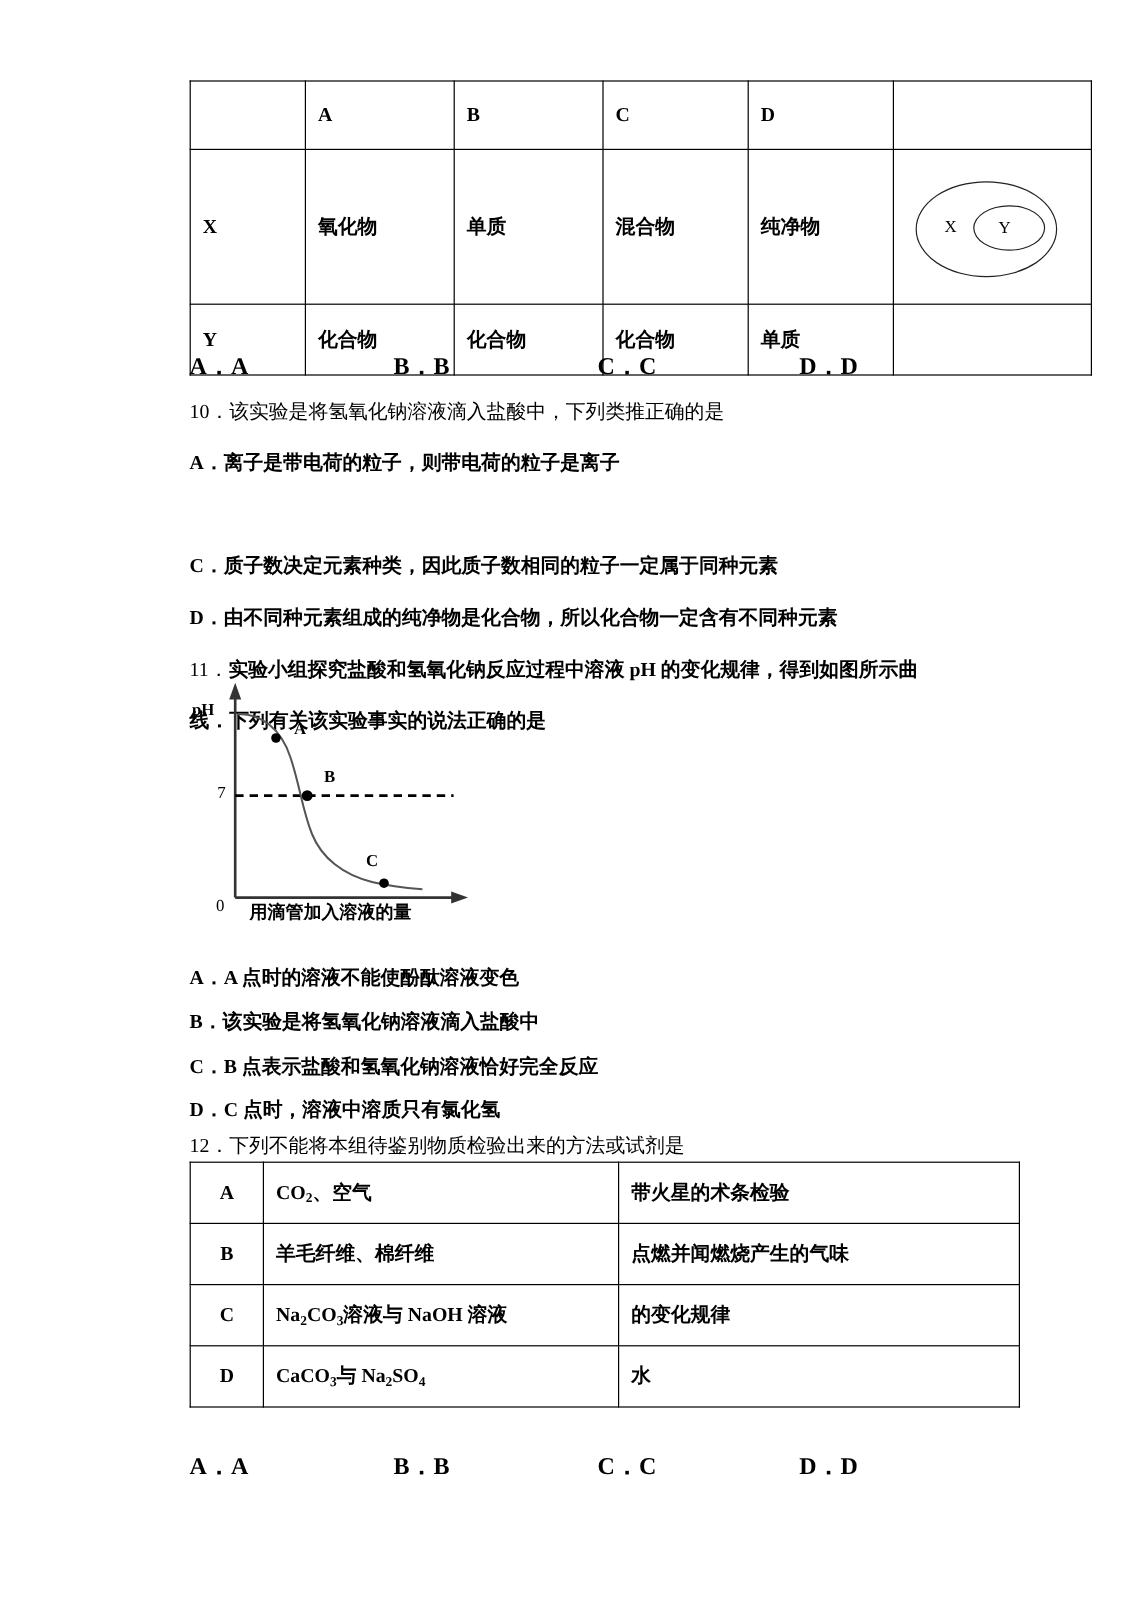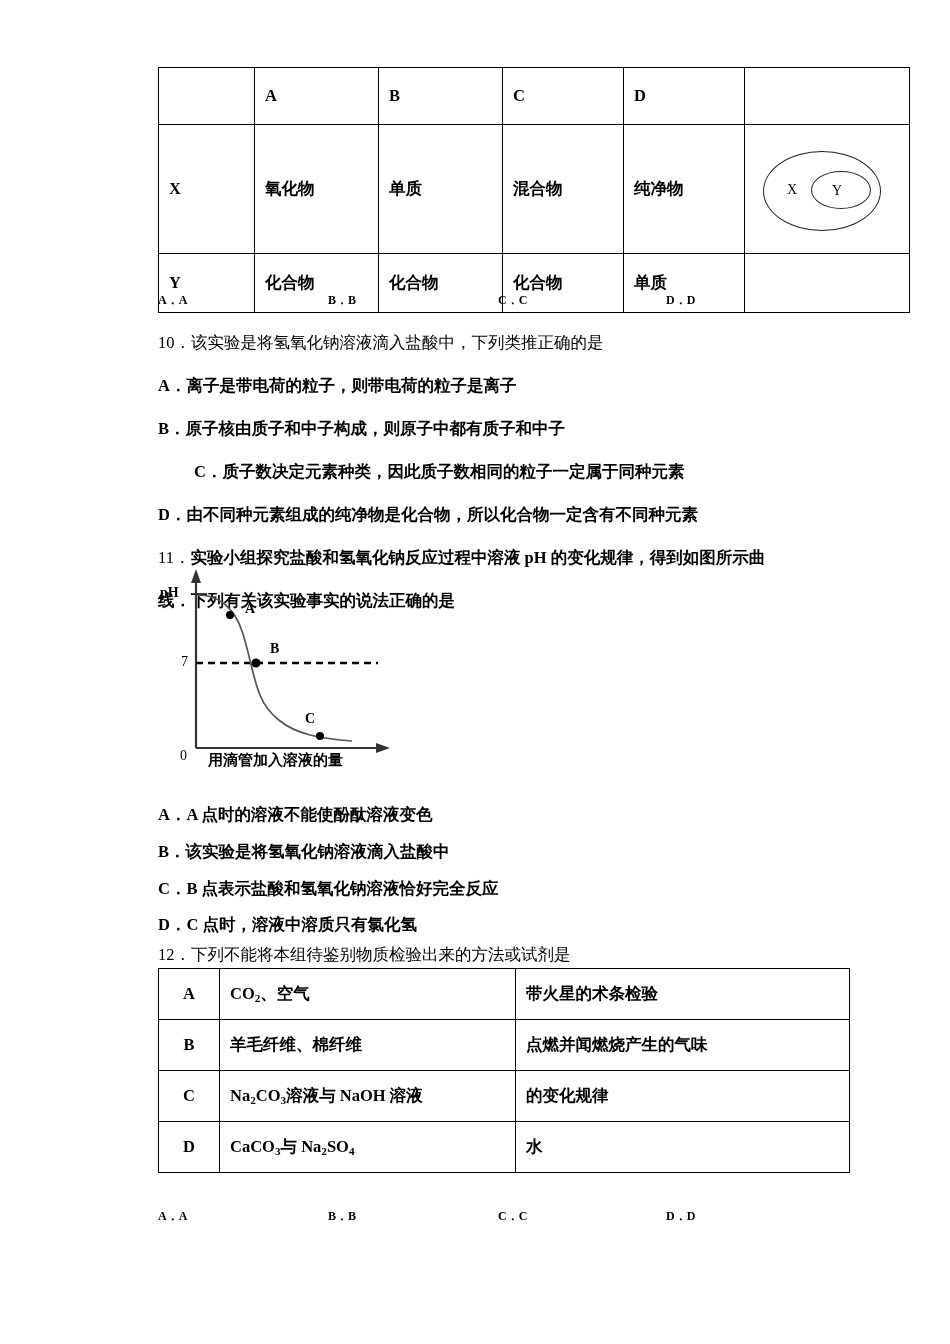--- a/index.html
+++ b/index.html
@@ -87,21 +87,21 @@
   .venn-label-x { left: 32px; top: 42px; }
   .venn-label-y { left: 77px; top: 43px; }
 
   
   .opt-row {
     position: absolute;
     left: 158px;
     width: 660px;
     height: 22px;
     font-weight: bold;
-    font-size: 12px;
+    font-size: 20px;
   }
   .opt-row span {
     position: absolute;
     white-space: nowrap;
   }
   .opt-row .o0 { left: 0px; }
   .opt-row .o1 { left: 170px; }
   .opt-row .o2 { left: 340px; }
   .opt-row .o3 { left: 508px; }
 
@@ -197,22 +197,21 @@
     <span class="o0">A．A</span>
     <span class="o1">B．B</span>
     <span class="o2">C．C</span>
     <span class="o3">D．D</span>
   </div>
 
   <div class="qline q-stem" style="top:331px;">
     <span class="num-label">10．</span><span>该实验是将氢氧化钠溶液滴入盐酸中，下列类推正确的是</span>
   </div>
   <div class="qline q-choice" style="top:374px;">A．离子是带电荷的粒子，则带电荷的粒子是离子</div>
-  <div class="qline q-choice" style="top:417px;">B．原子核由质子和中子构成，则原子中都有质子和中子</div>
-  <div class="qline q-choice" style="top:460px;margin-left:36px;">C．质子数决定元素种类，因此质子数相同的粒子一定属于同种元素</div>
+  <div class="qline q-choice" style="top:460px;">C．质子数决定元素种类，因此质子数相同的粒子一定属于同种元素</div>
   <div class="qline q-choice" style="top:503px;">D．由不同种元素组成的纯净物是化合物，所以化合物一定含有不同种元素</div>
 
   <div class="qline q-stem-bold" style="top:546px;">
     <span class="num-label">11．</span><span>实验小组探究盐酸和氢氧化钠反应过程中溶液 pH 的变化规律，得到如图所示曲</span>
   </div>
   <div class="qline q-stem-bold" style="top:589px;">线．下列有关该实验事实的说法正确的是</div>
 
   <div id="ph-chart">
     <svg width="250" height="218" viewBox="0 0 250 218" xmlns="http://www.w3.org/2000/svg">
 

